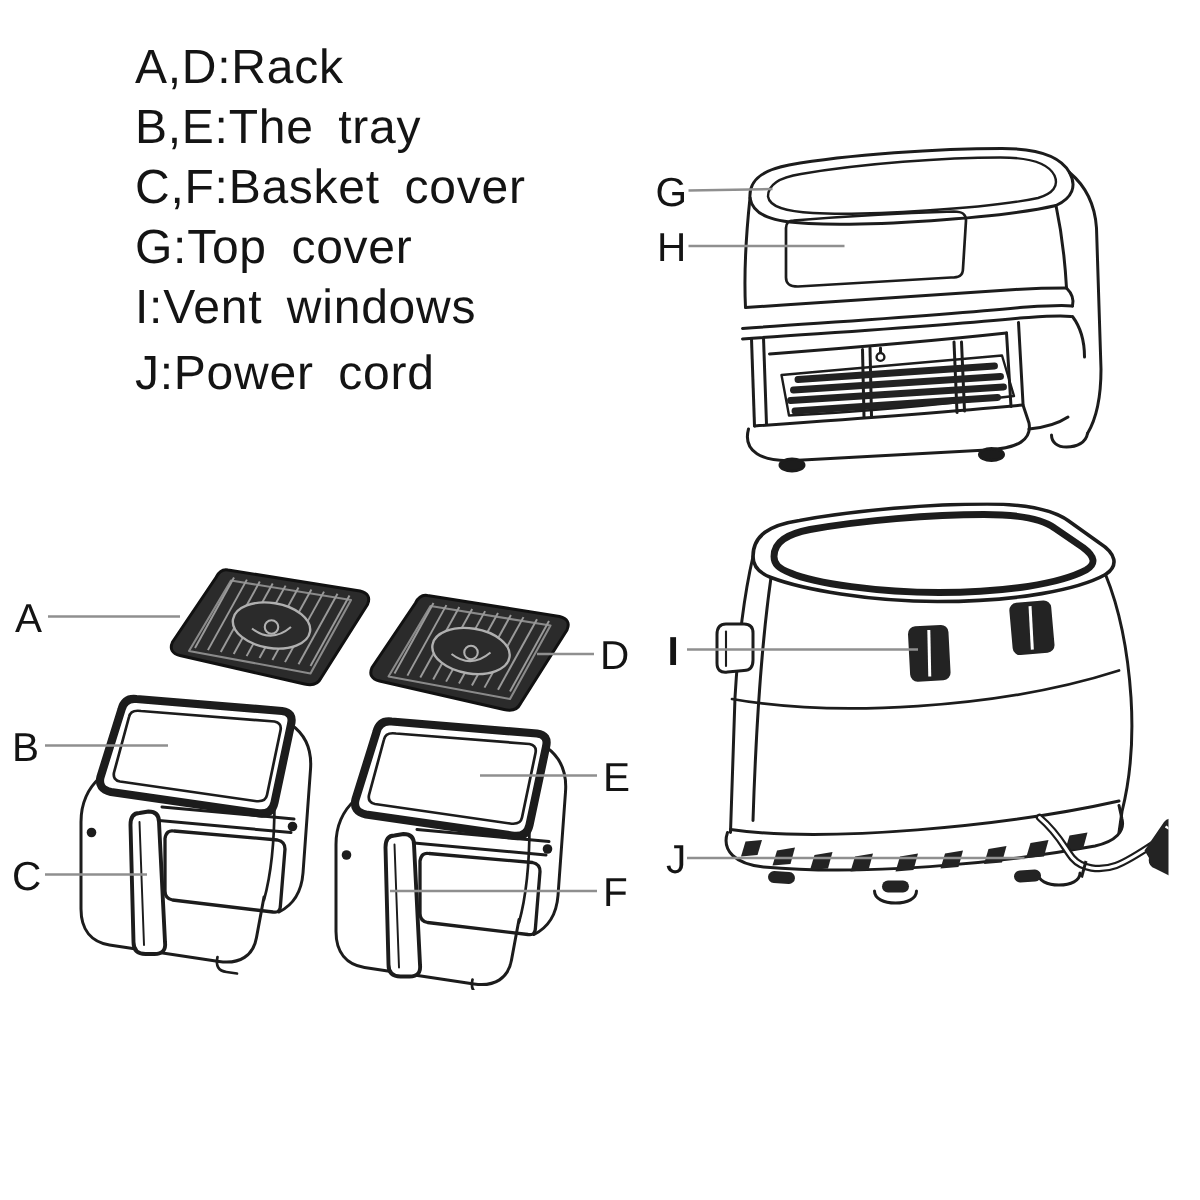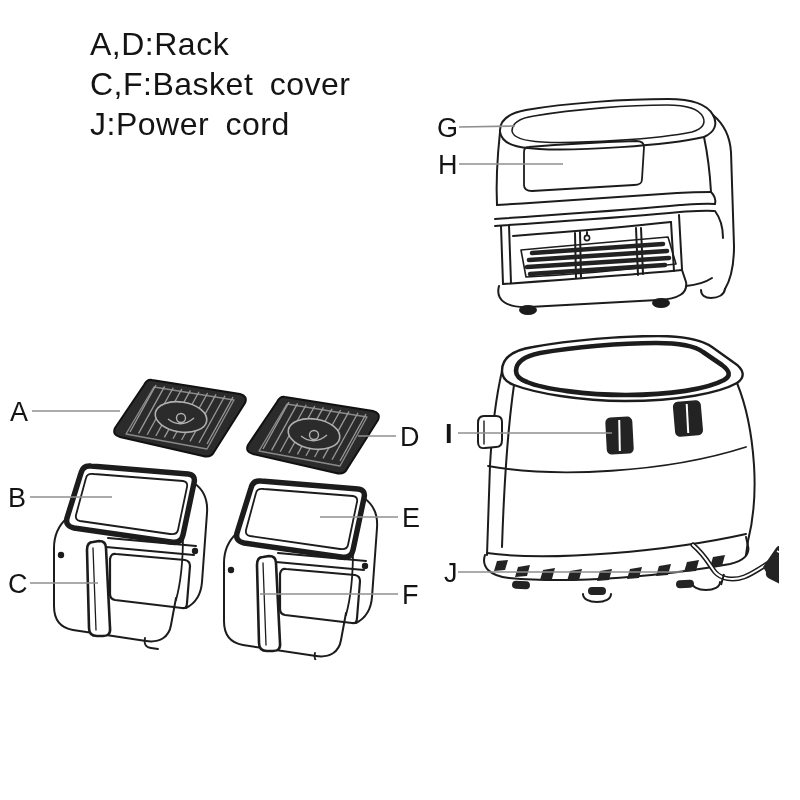--- a/index.html
+++ b/index.html
@@ -25,21 +25,24 @@
   }
   line.leader { stroke:#8f8f8f; stroke-width:1.7; }
 </style>
 </head>
 <body>
 
 <div class="canvas">
 
   <div class="legend">
     <div class="li">A,D:Rack</div>
+    <div class="li">B,E:The tray</div>
     <div class="li">C,F:Basket cover</div>
+    <div class="li">G:Top cover</div>
+    <div class="li">I:Vent windows</div>
     <div class="li">J:Power cord</div>
   </div>
 
   <svg id="front-view" class="view" width="375" height="235" viewBox="0 0 375 235">
     <g stroke="#1c1c1c" stroke-width="2" fill="none" stroke-linecap="round" stroke-linejoin="round">
 
       <g>
         <path d="M75,44 C74,31 85,25 101,22 C141,15 201,11 243,11 C267,11 282,16 288,27 C293,36 290,44 279,49 C240,58 151,63 114,61 C91,60 77,56 75,44 Z"></path>
         <path d="M87,43 C87,34 96,30 109,28 C150,21 205,17 242,17 C262,17 274,21 278,29 C281,36 277,41 267,44 C234,51 152,56 117,54 C99,53 88,50 87,43 Z" stroke-width="1.6"></path>
       </g>

